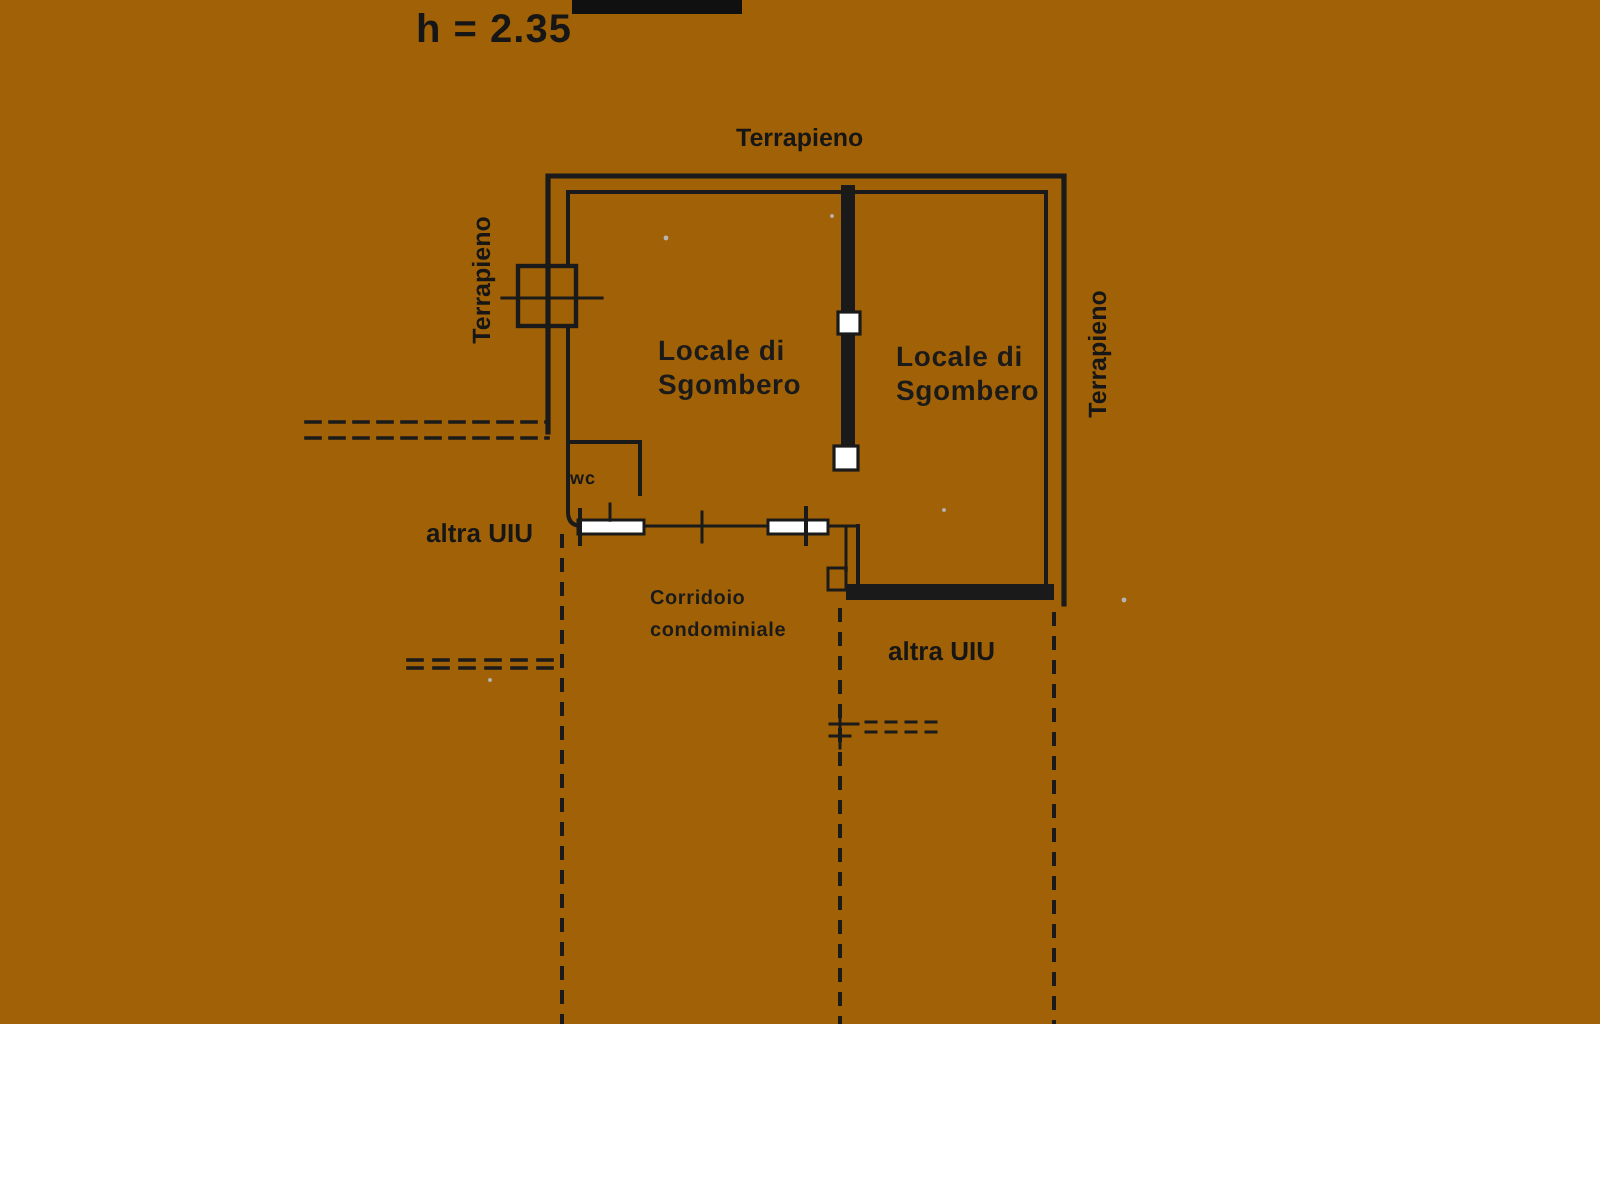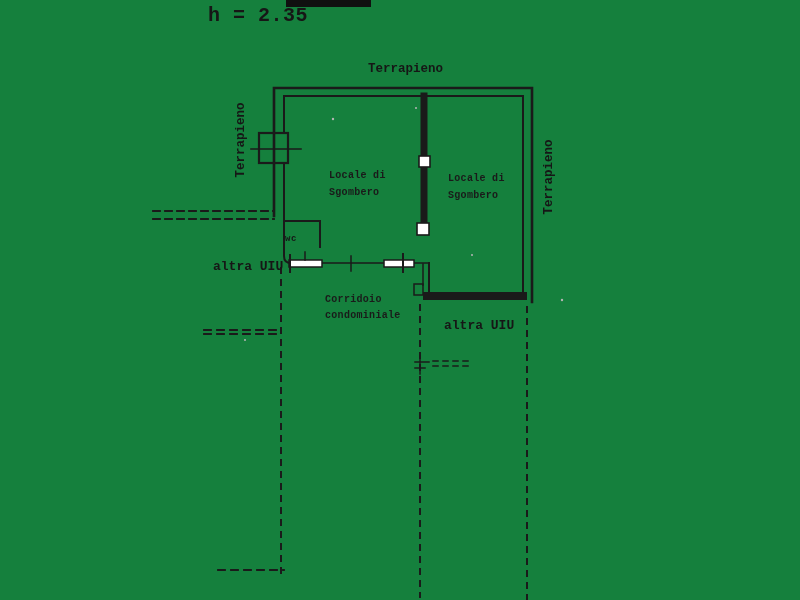--- a/index.html
+++ b/index.html
@@ -1,26 +1,26 @@
 <!DOCTYPE html>
 <html><head>
 <meta charset="utf-8">
 <style>
   html,body{margin:0;padding:0;background:#fff;}
   #canvas{
-    position:relative;width:800px;height:600px;background:#15803d;overflow:hidden;
-    font-family:Liberation Mono, monospace;color:#1a1a1a;
+    position:relative;width:800px;height:512px;background:#a16207;overflow:hidden;
+    font-family:Liberation Sans, sans-serif;color:#1a1a1a;
   }
   #drawing{position:absolute;left:0;top:0;}
   .lbl{position:absolute;font-weight:700;color:#161616;white-space:nowrap;}
   .lbl-height{left:208px;top:4px;font-size:20px;letter-spacing:0.5px;}
   .lbl-terr-top{left:368px;top:62px;font-size:12.5px;}
   .lbl-terr-left{left:241px;top:140px;transform:translate(-50%,-50%) rotate(-90deg);font-size:12.5px;}
   .lbl-terr-right{left:549px;top:177px;transform:translate(-50%,-50%) rotate(-90deg);font-size:12.5px;}
-  .room-label{position:absolute;font-size:10px;font-weight:700;line-height:17px;color:#1a1a1a;letter-spacing:0.3px;}
+  .room-label{position:absolute;font-size:14px;font-weight:700;line-height:17px;color:#1a1a1a;letter-spacing:0.3px;}
   .room-left{left:329px;top:167px;}
   .room-right{left:448px;top:170px;}
   .lbl-wc{left:285px;top:234px;font-size:9px;letter-spacing:0.5px;}
   .lbl-altra-left{left:213px;top:259px;font-size:13px;}
   .lbl-altra-right{left:444px;top:318px;font-size:13px;}
   .corridor-label{left:325px;top:292px;font-size:10px;font-weight:700;line-height:16px;}
   .redaction{position:absolute;left:286px;top:0;width:85px;height:7px;background:#101010;}
 </style>
 </head>
 <body>

